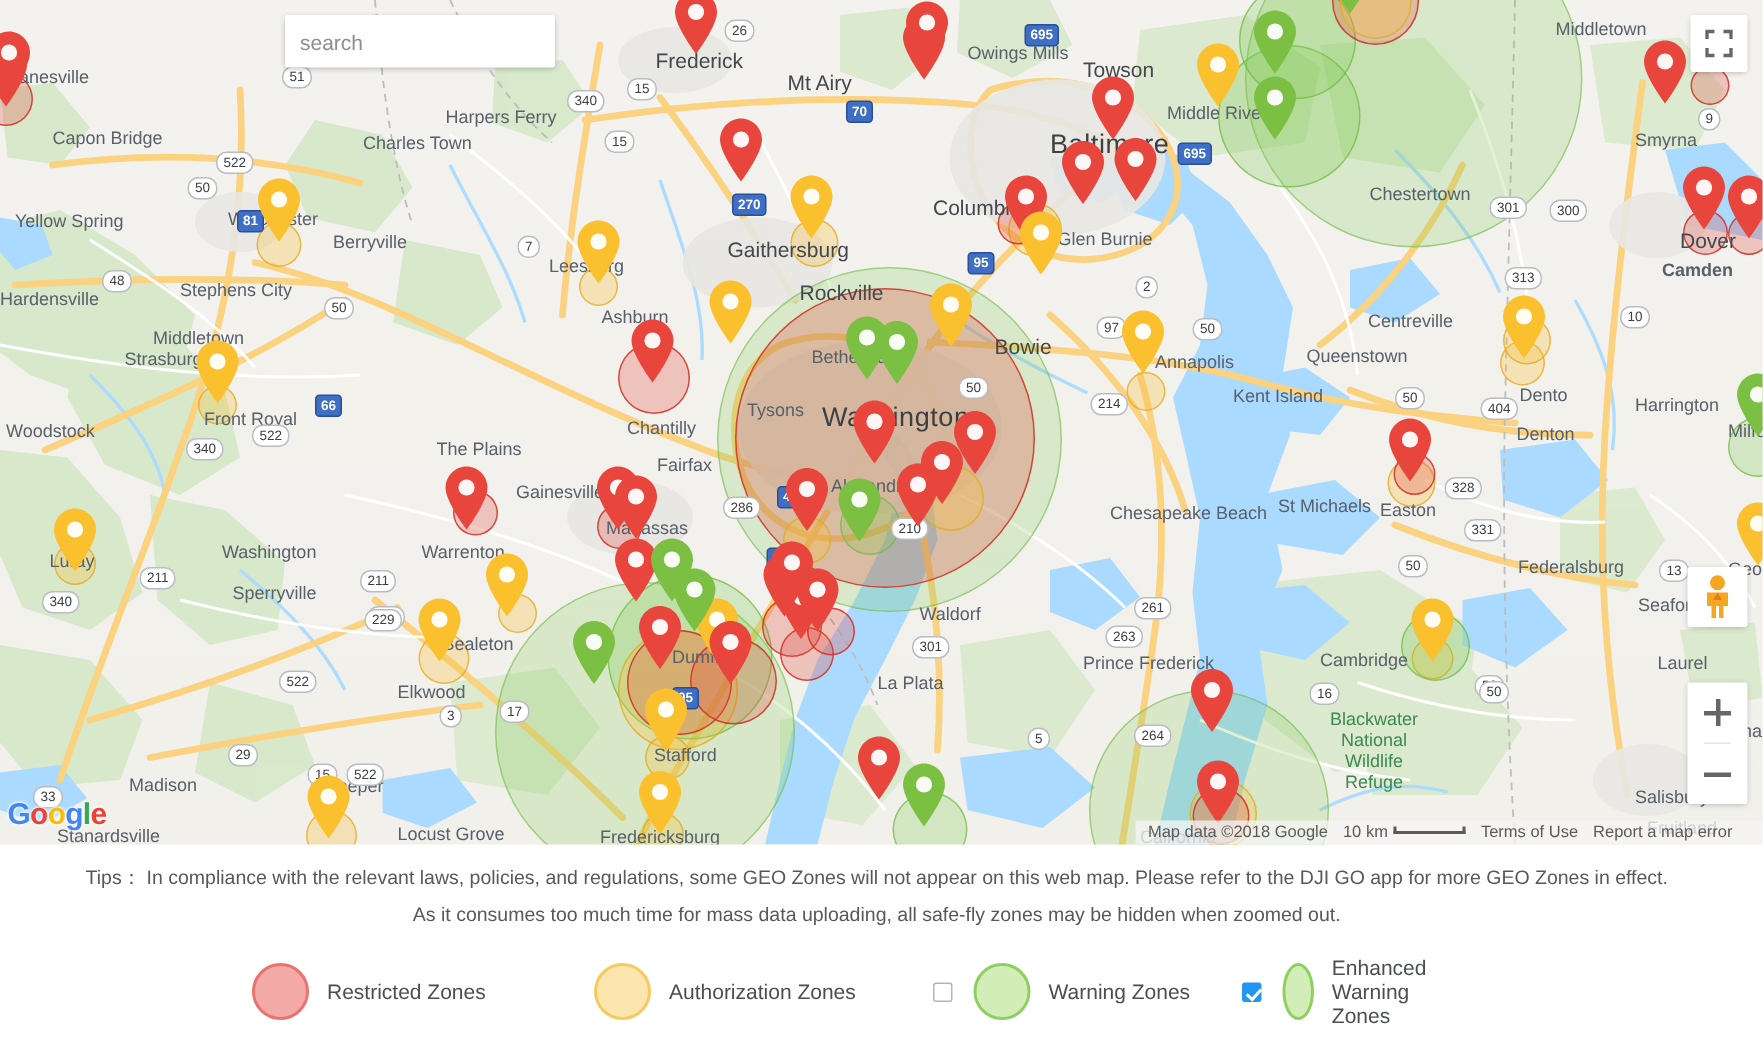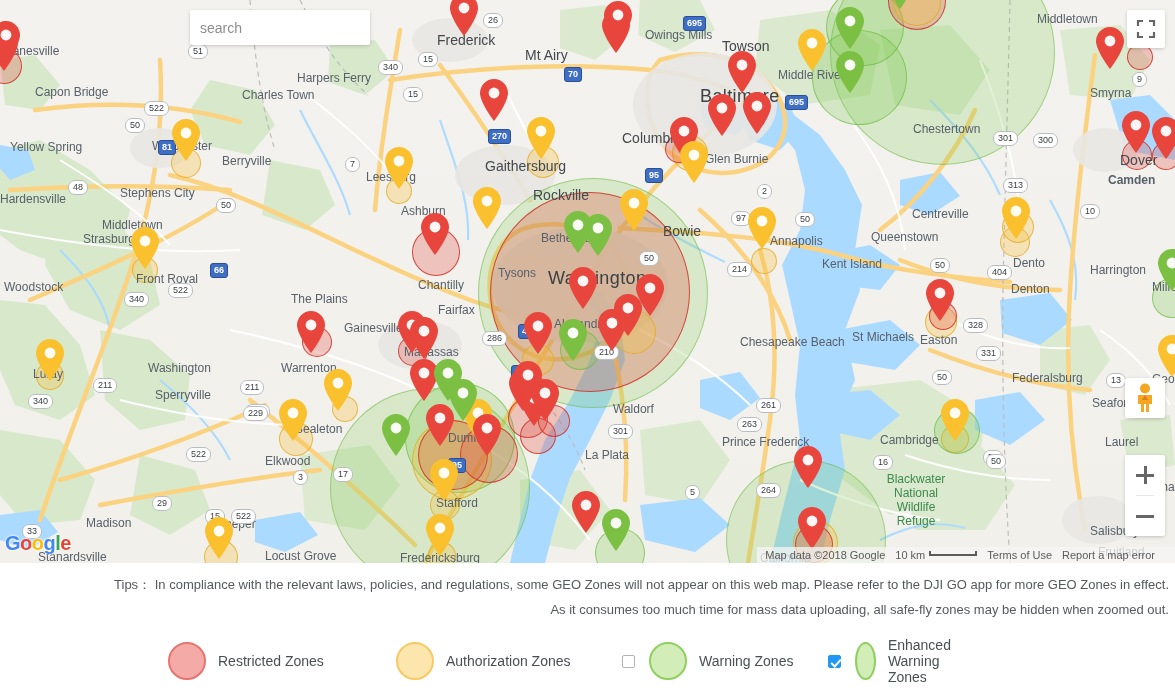--- a/index.html
+++ b/index.html
@@ -189,21 +189,21 @@
   }
 
   
   #tips {
     position:absolute; left:0; top:563px;
     width:1175px; height:62px;
     padding: 9px 6px 0 0;
     font-family:"Liberation Sans", sans-serif;
     font-size:13px;
     color:#55595e;
-    text-align:right;
+    text-align:center;
     line-height:25px;
   }
   #tips .tip-line { display:block; }
   #tips .tips-label { }
 
   
   #legend {
     position:absolute; left:0; top:630px;
     width:938px; height:62px;
     display:flex; align-items:center;

